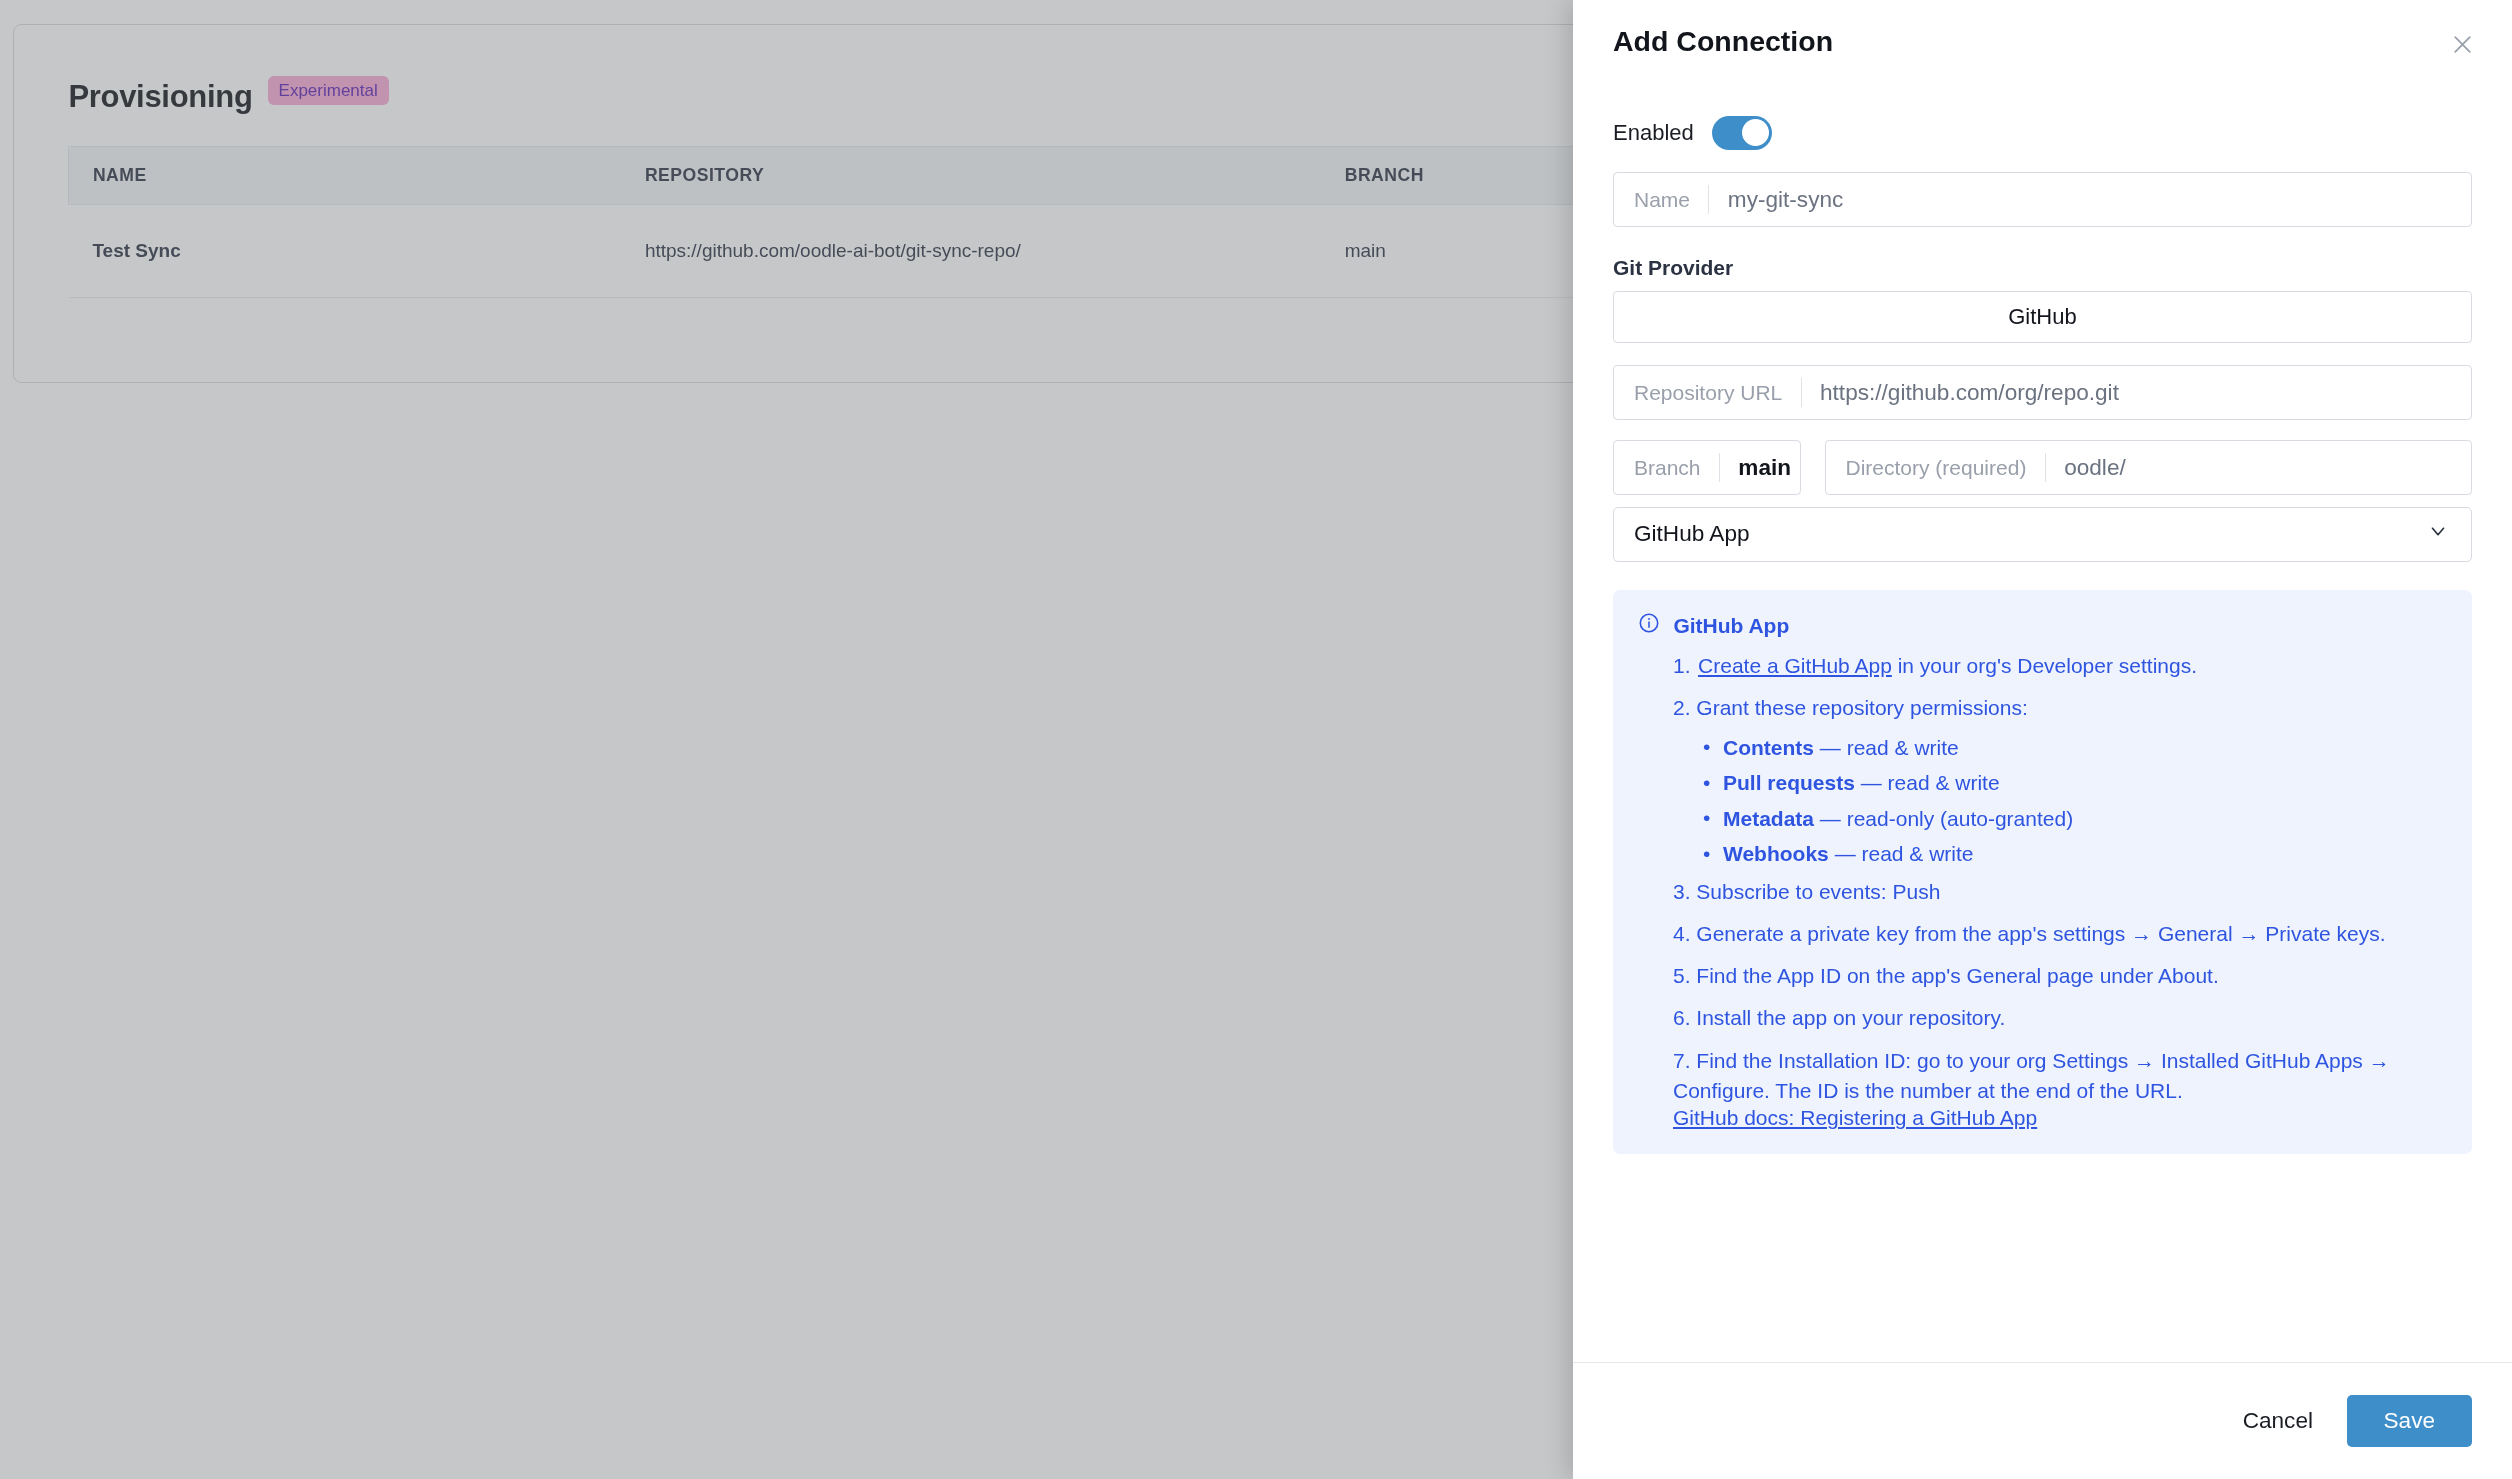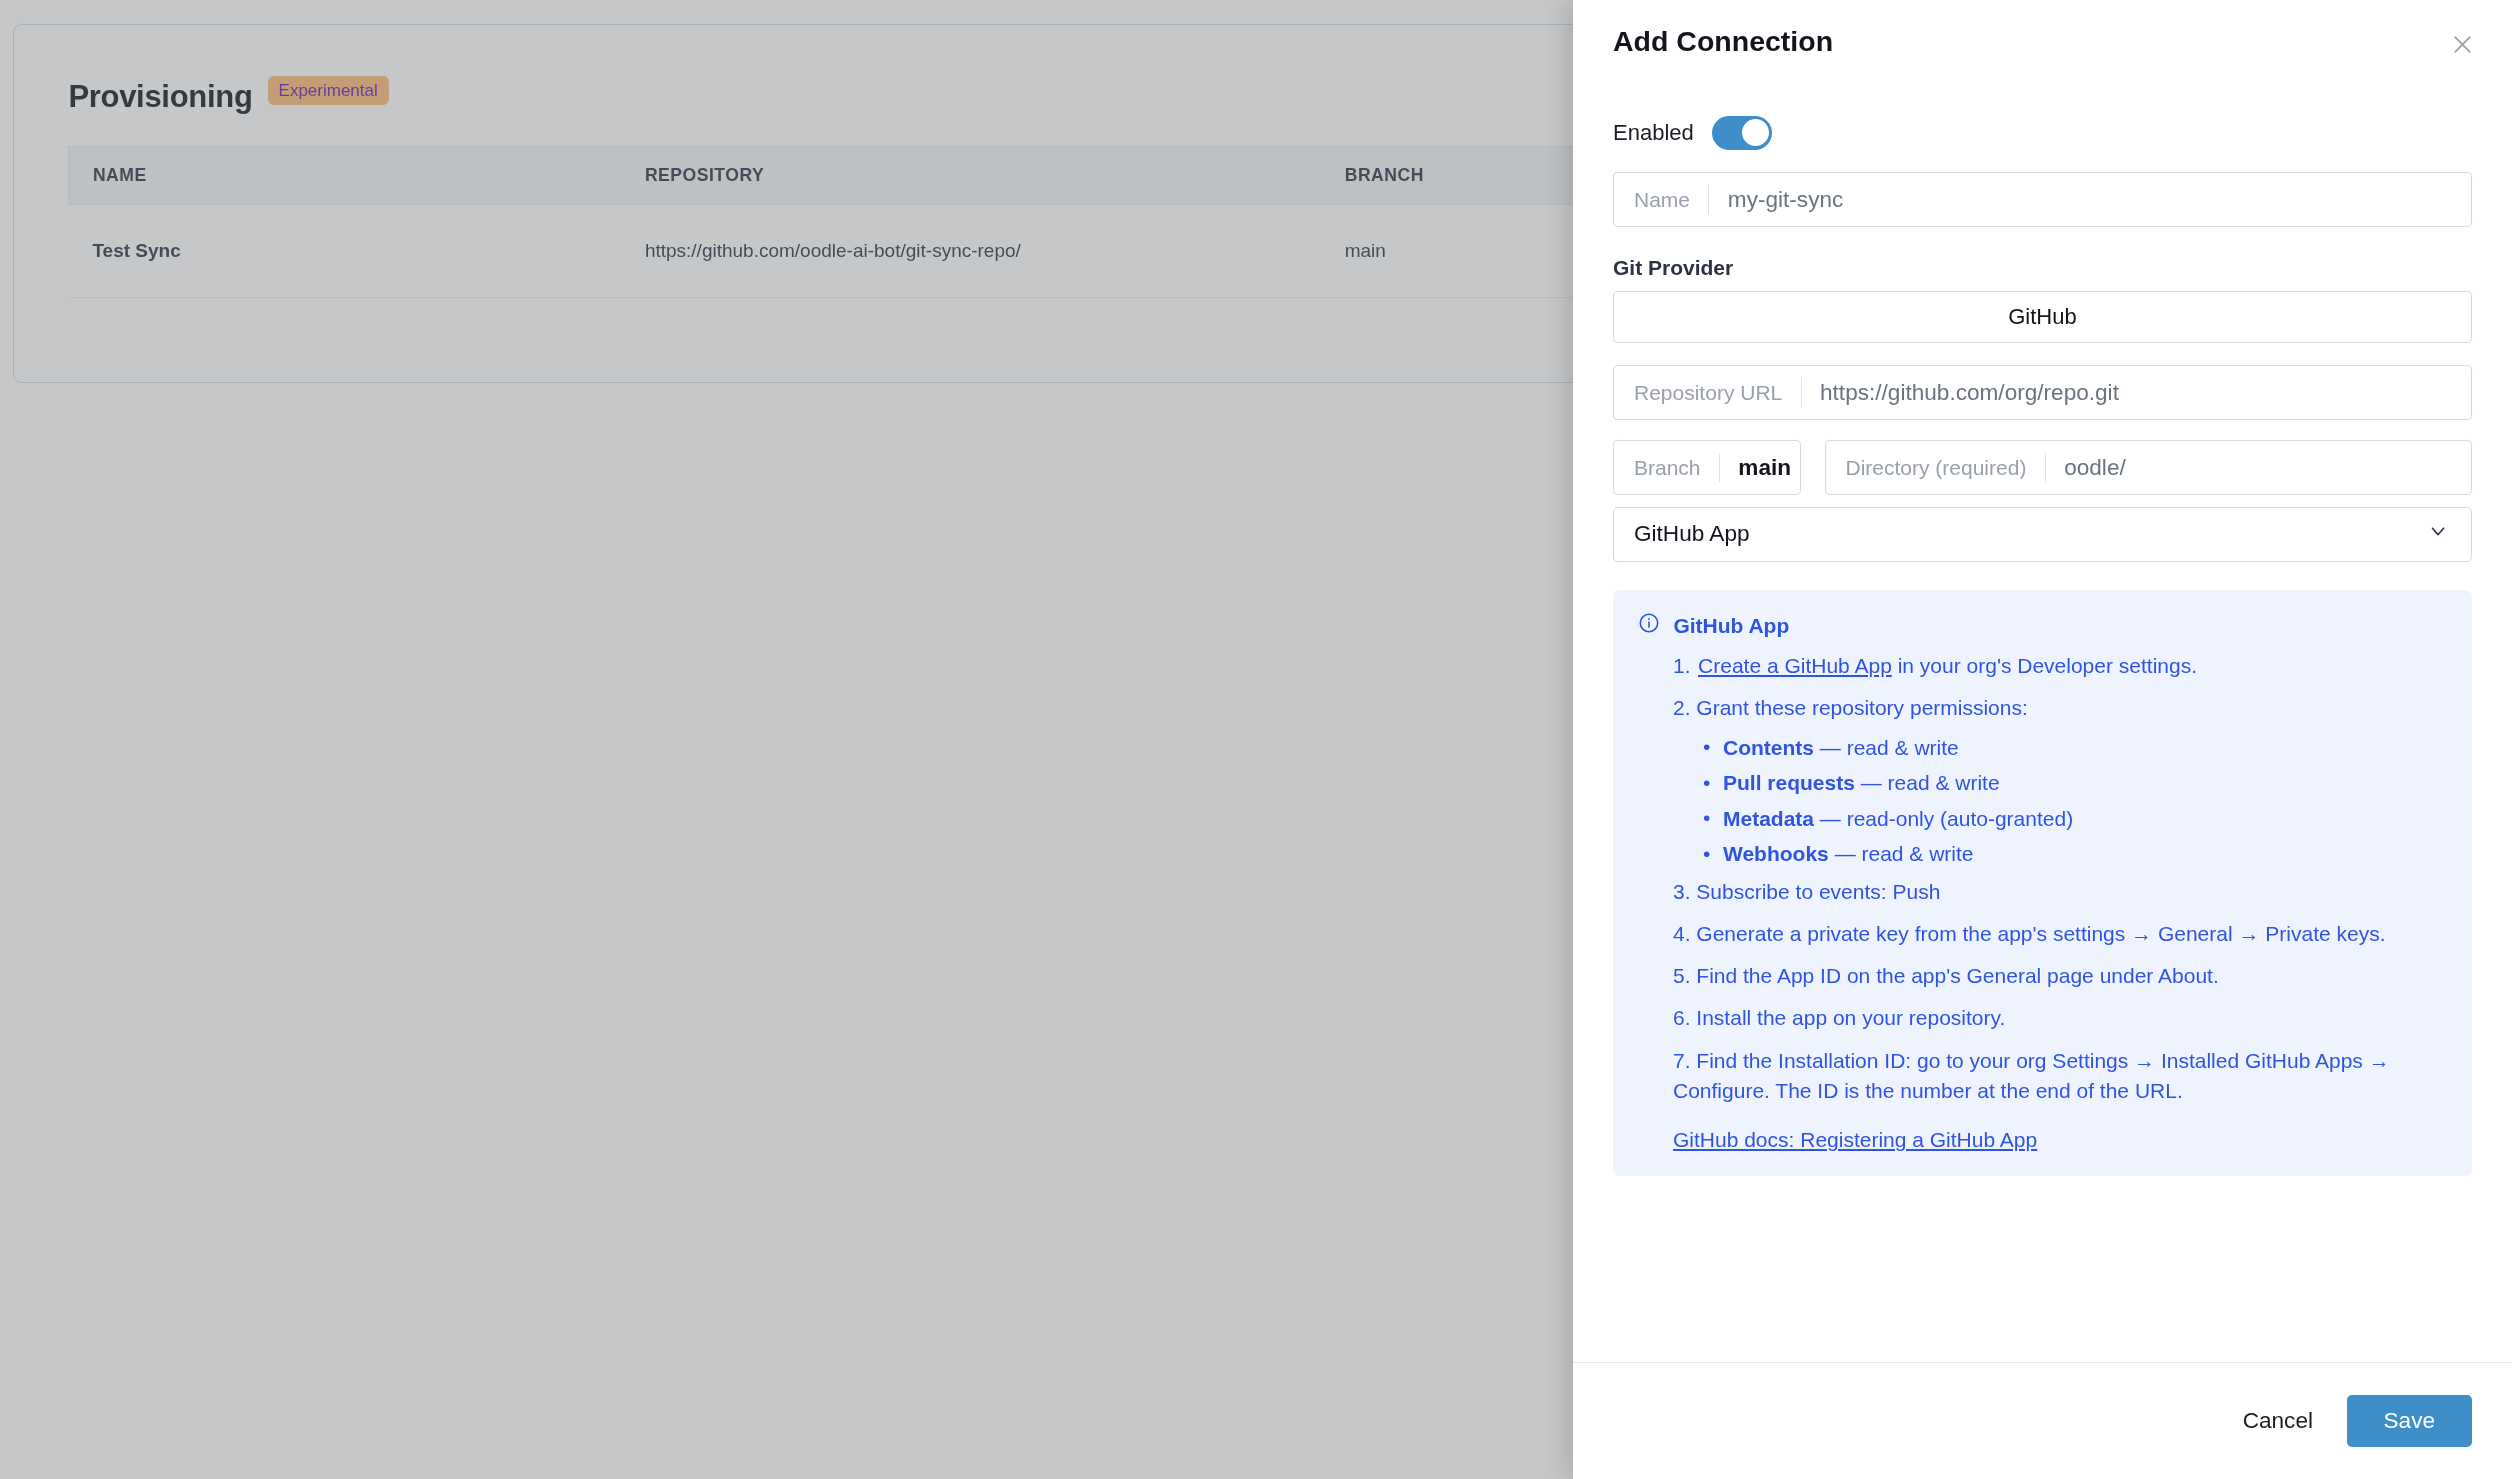--- a/index.html
+++ b/index.html
@@ -25,21 +25,21 @@
   .card-header {
     display: flex; align-items: center; gap: 15px;
     padding: 54px 0 0 54px;
   }
   .page-title {
     font-size: 31px; font-weight: 700; color: #111317;
     letter-spacing: -0.3px;
   }
   .badge-exp {
     font-size: 17px; font-weight: 400;
-    color: #5b21b6; background: #fdba74;
+    color: #5b21b6; background: #f9a8d4;
     padding: 4.2px 11px; border-radius: 5.9px;
     position: relative; top: -5.9px;
   }
   table.prov-table {
     width: calc(100% - 67px);
     margin: 31px 0 0 54px;
     border-collapse: collapse;
   }
   table.prov-table thead tr { background: #f4f5f7; }
   table.prov-table th {
@@ -187,21 +187,21 @@
   .sub-list li {
     font-size: 21px; line-height: 1.05; margin-top: 13.4px;
     position: relative; padding-left: 20px; color: #2f55e0;
   }
   .sub-list li::before {
     content: "•"; position: absolute; left: 0; top: -0.8px;
     font-size: 21px; color: #2f55e0;
   }
   .sub-list b { font-weight: 700; }
   .docs-link {
-    display: inline-block; margin-top: 22px; margin-left: 35px;
+    display: inline-block; margin-left: 35px;
     font-size: 21px; color: #2f55e0;
     text-decoration: underline; cursor: pointer;
   }
 
   
   .drawer-foot {
     flex: none; height: 117px;
     border-top: 0.8px solid #e4e7ec;
     display: flex; align-items: center; justify-content: flex-end;
     gap: 28.5px; padding-right: 40px;

